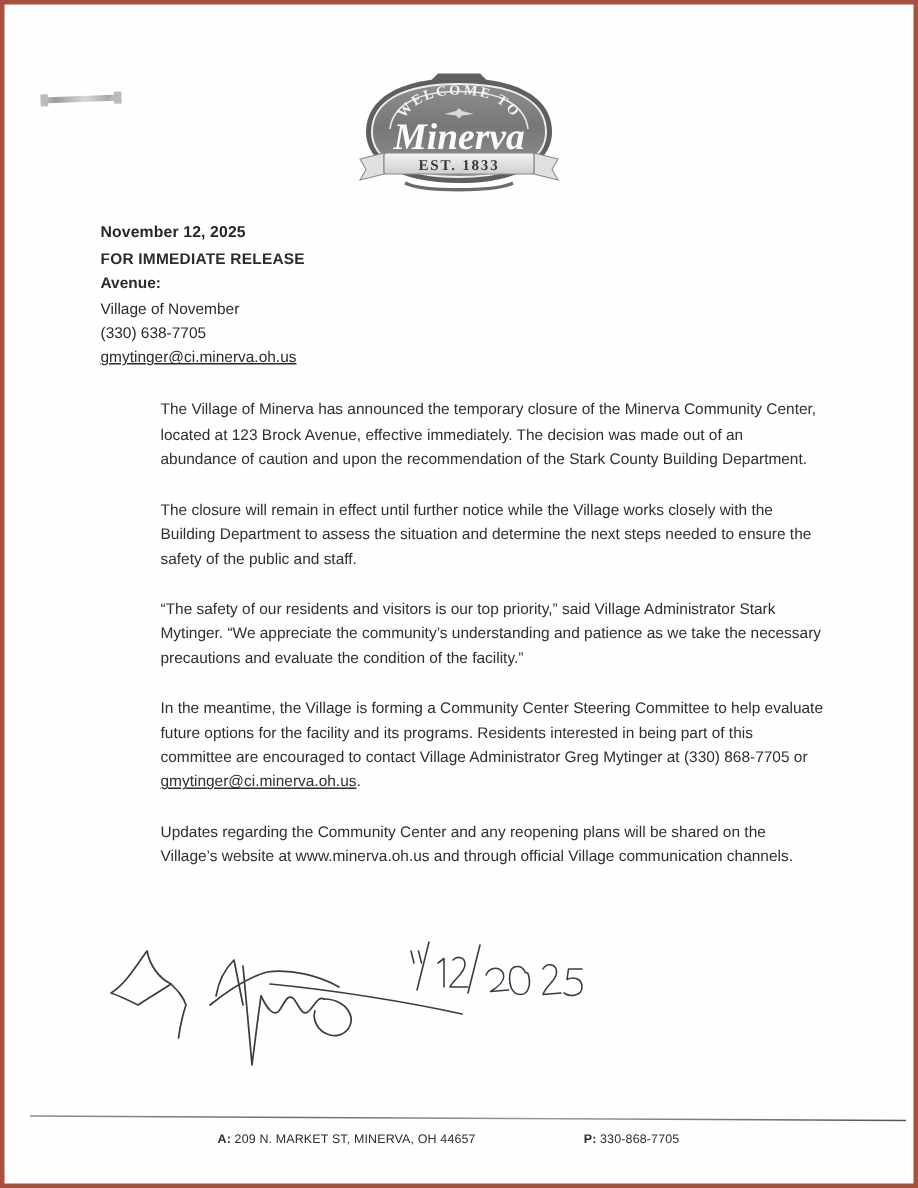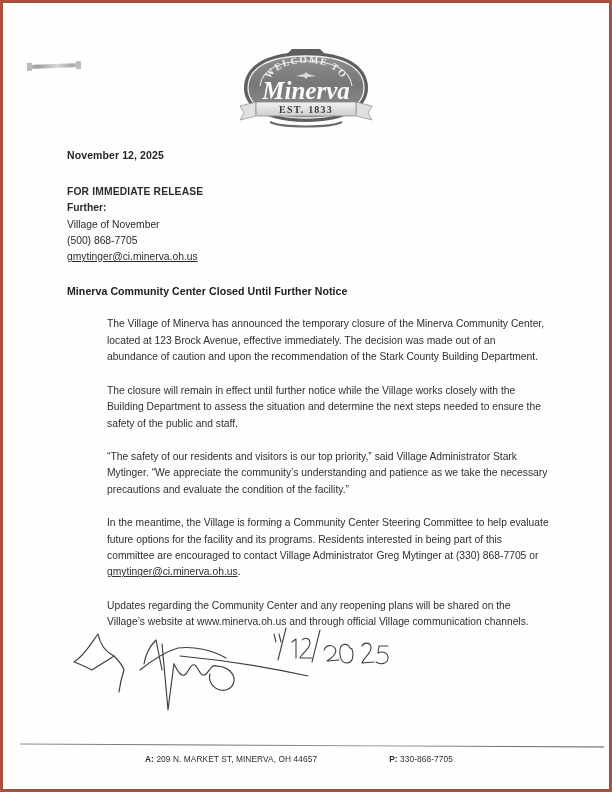--- a/index.html
+++ b/index.html
@@ -75,21 +75,21 @@
     width: 482px;
     color: #2b2b2b;
   }
   .date-line {
     font-size: 10.5px;
     font-weight: bold;
     color: #262626;
     letter-spacing: 0.1px;
   }
   .release-block {
-    margin-top: 23px;
+    margin-top: 5px;
     font-size: 10.3px;
     line-height: 16.3px;
     color: #2b2b2b;
   }
   .release-head {
     font-weight: bold;
     letter-spacing: 0.15px;
   }
   .contact-label {
     font-weight: bold;
@@ -206,27 +206,26 @@
         </svg>
       </div>
     </div>
 
     <div class="doc">
 
       <div class="date-line">November 12, 2025</div>
 
       <div class="release-block">
         <div class="release-head">FOR IMMEDIATE RELEASE</div>
-        <div class="contact-label">Further:</div>
+        <div class="contact-label">Avenue:</div>
         <div>Village of November</div>
-        <div>(500) 868-7705</div>
+        <div>(330) 638-7705</div>
         <div><span class="email-link">gmytinger@ci.minerva.oh.us</span></div>
       </div>
 
-      <div class="headline">Minerva Community Center Closed Until Further Notice</div>
 
       <p class="para">The Village of Minerva has announced the temporary closure of the Minerva Community Center, located at 123 Brock Avenue, effective immediately. The decision was made out of an abundance of caution and upon the recommendation of the Stark County Building Department.</p>
 
       <p class="para">The closure will remain in effect until further notice while the Village works closely with the Building Department to assess the situation and determine the next steps needed to ensure the safety of the public and staff.</p>
 
       <p class="para">“The safety of our residents and visitors is our top priority,” said Village Administrator Stark Mytinger. “We appreciate the community’s understanding and patience as we take the necessary precautions and evaluate the condition of the facility.”</p>
 
       <p class="para"><span>In the meantime, the Village is forming a Community Center Steering Committee to help evaluate future options for the facility and its programs. Residents interested in being part of this committee are encouraged to contact Village Administrator Greg Mytinger at (330) 868-7705 or </span><span class="inline-link">gmytinger@ci.minerva.oh.us</span><span>.</span></p>
 
       <p class="para">Updates regarding the Community Center and any reopening plans will be shared on the Village’s website at www.minerva.oh.us and through official Village communication channels.</p>

